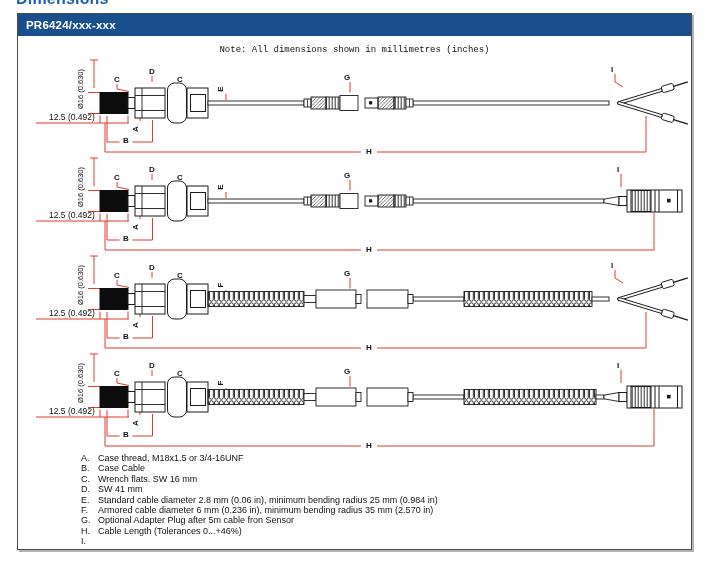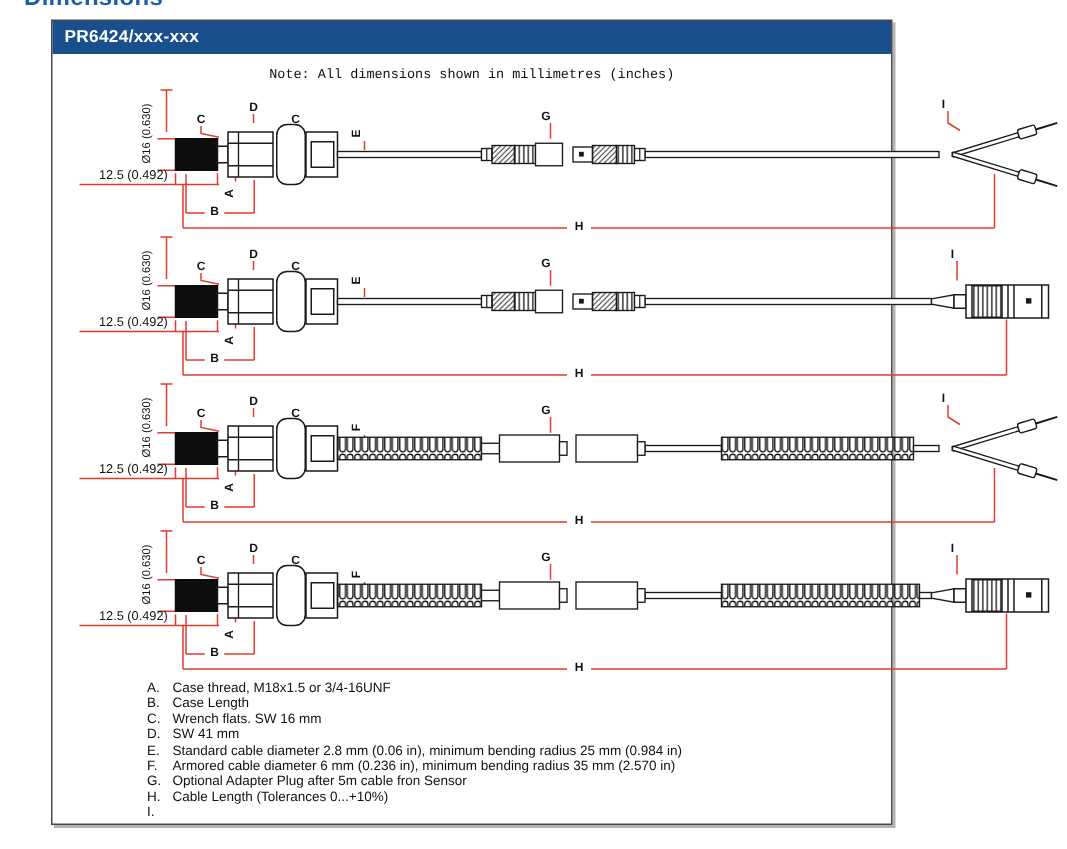--- a/index.html
+++ b/index.html
@@ -7,21 +7,21 @@
     width:711px;height:566px;position:relative;overflow:hidden;
     background:#ffffff;font-family:"Liberation Sans",sans-serif;
     -webkit-font-smoothing:antialiased;
   }
   .page-title{
     position:absolute;top:-10px;left:16px;
     font-size:16px;font-weight:bold;color:var(--title-blue,#1e5fa9);
     letter-spacing:.2px;
   }
   .panel{
-    position:absolute;left:34px;top:13px;width:561px;height:537px;
+    position:absolute;left:17px;top:13px;width:675px;height:537px;
     background:#fff;border:1px solid #4a4a4a;
     box-shadow:2px 2px 0 #b3b3b3;
     box-sizing:border-box;
   }
   .panel-header{
     height:22px;background:var(--header-bg,#1a4f8e);
     color:var(--header-text,#ffffff);
     font-size:11.5px;font-weight:bold;line-height:22px;
     padding-left:8px;letter-spacing:.2px;
   }
@@ -422,21 +422,21 @@
         </svg>
       </div>
     </div>
   <div class="legend" id="legend">
       <div class="legend-item">
         <span class="legend-key">A.</span>
         <span>Case thread, M18x1.5 or 3/4-16UNF</span>
       </div>
       <div class="legend-item">
         <span class="legend-key">B.</span>
-        <span>Case Length</span>
+        <span>Case Cable</span>
       </div>
       <div class="legend-item">
         <span class="legend-key">C.</span>
         <span>Wrench flats. SW 16 mm</span>
       </div>
       <div class="legend-item">
         <span class="legend-key">D.</span>
         <span>SW 41 mm</span>
       </div>
       <div class="legend-item">
@@ -446,19 +446,19 @@
       <div class="legend-item">
         <span class="legend-key">F.</span>
         <span>Armored cable diameter 6 mm (0.236 in), minimum bending radius 35 mm (2.570 in)</span>
       </div>
       <div class="legend-item">
         <span class="legend-key">G.</span>
         <span>Optional Adapter Plug after 5m cable fron Sensor</span>
       </div>
       <div class="legend-item">
         <span class="legend-key">H.</span>
-        <span>Cable Length (Tolerances 0...+10%)</span>
+        <span>Cable Length (Tolerances 0...+46%)</span>
       </div>
       <div class="legend-item">
         <span class="legend-key">I.</span>
       </div>
     </div>
 </div>
 
 </body></html>

